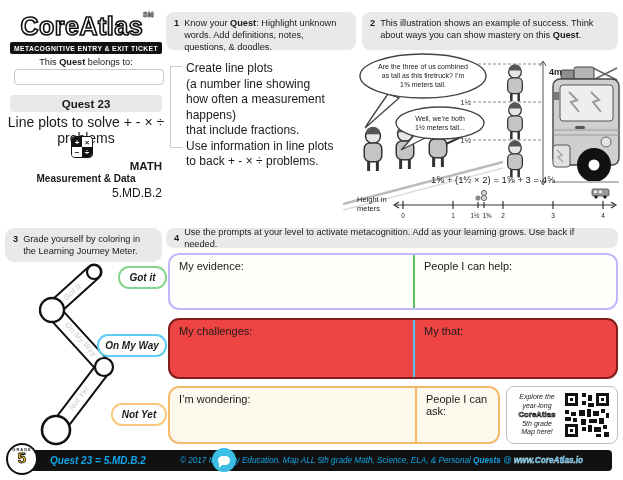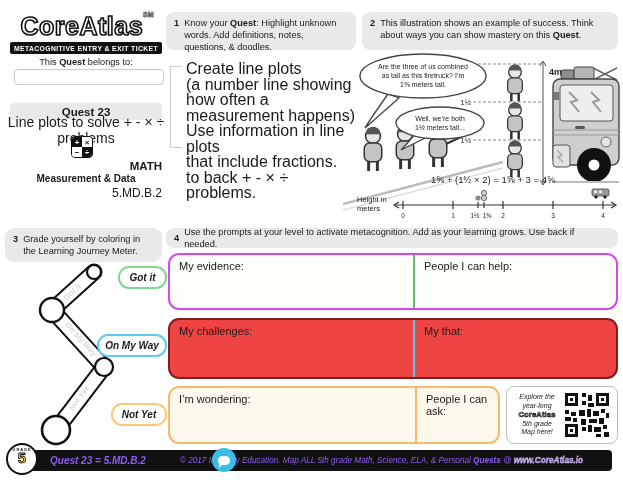--- a/index.html
+++ b/index.html
@@ -11,21 +11,21 @@
   .logo{left:12px;top:11px;width:150px;text-align:center;font-weight:800;font-size:25px;
         letter-spacing:.5px;color:#fff;-webkit-text-stroke:1.6px #111;
         text-shadow:0 0 1px #111;white-space:nowrap;}
   .logo sup{font-size:7px;-webkit-text-stroke:.4px #111;vertical-align:18px;letter-spacing:0;}
   .banner{left:10px;top:42px;width:152px;height:12px;background:#111;color:#fff;
           font-size:6.8px;font-weight:700;letter-spacing:.4px;display:flex;
           align-items:center;justify-content:center;border-radius:2px;}
   .belongs{left:10px;top:57px;width:152px;text-align:center;font-size:9.2px;}
   .name-input{left:14px;top:69px;width:140px;height:14px;border:1.5px solid #c9c9c9;
           border-radius:4px;background:#fff;font-size:10px;padding:0 4px;}
-  .quest-box{left:10px;top:103px;width:152px;height:17px;background:#e9e9e9;border-radius:4px;
+  .quest-box{left:10px;top:95px;width:152px;height:17px;background:#e9e9e9;border-radius:4px;
           display:flex;align-items:center;justify-content:center;font-weight:800;font-size:11.5px;}
   .quest-sub{left:4px;top:114px;width:164px;text-align:center;font-size:14px;}
   .math-icon{left:71px;top:136px;width:20px;height:20px;border:1.5px solid #111;border-radius:4px;
           display:grid;grid-template-columns:1fr 1fr;grid-template-rows:1fr 1fr;overflow:hidden;}
   .math-icon span{display:flex;align-items:center;justify-content:center;font-size:8px;font-weight:800;}
   .mi-b{background:#111;color:#fff;} .mi-w{background:#fff;color:#111;}
   .subject{left:10px;top:160px;width:152px;text-align:right;font-weight:800;font-size:11.5px;}
   .strand{left:10px;top:173px;width:152px;text-align:center;font-weight:800;font-size:10px;}
   .standard{left:10px;top:186px;width:152px;text-align:right;font-size:12px;}
 
@@ -33,51 +33,51 @@
   .gbox{background:#e9e9e9;border-radius:8px;display:flex;padding:5px 8px;box-sizing:border-box;
         font-size:9.2px;line-height:1.32;}
   .gbox .num{font-weight:800;margin-right:5px;}
   .s1{left:166px;top:12px;width:190px;height:38px;}
   .s2{left:362px;top:12px;width:256px;height:38px;}
   .s3{left:5px;top:228px;width:157px;height:34px;border-radius:9px;}
   .s4{left:166px;top:228px;width:452px;height:20px;align-items:center;padding:2px 8px;}
 
   .bullet-bracket{left:170px;top:66px;width:11px;height:80px;border-left:1.5px solid #ccc;
         border-top:1.5px solid #ccc;border-bottom:1.5px solid #ccc;}
-  .bullets{left:186px;top:61px;width:172px;font-size:16px;line-height:15.5px;}
+  .bullets{left:186px;top:61px;width:172px;font-size:12px;line-height:15.5px;}
 
   
   .pill{border-radius:11px;background:#fff;display:flex;align-items:center;justify-content:center;
         font-weight:800;font-style:italic;font-size:10px;}
   .pill-got{left:118px;top:266px;width:45px;height:19px;border:2px solid #86d58f;}
   .pill-way{left:97px;top:334px;width:66px;height:19px;border:2px solid #5fcbf1;}
   .pill-not{left:111px;top:403px;width:52px;height:19px;border:2px solid #f9c87d;}
 
   
   .pbox{border-radius:11px;box-sizing:border-box;display:flex;}
   .pbox .cell{padding:5px 9px;font-size:11px;}
   .pbox .div{width:2px;}
-  .pb-a{left:168px;top:253px;width:450px;height:57px;border:2px solid #d946ef;background:#fdfffb;}
+  .pb-a{left:168px;top:253px;width:450px;height:57px;border:2px solid #c4b5fd;background:#fdfffb;}
   .pb-a .div{background:#5cbf60;}
   .pb-b{left:168px;top:318px;width:450px;height:61px;border:2px solid #7f1d1d;background:#ef4444;}
   .pb-b .div{background:#4ec9f0;}
   .pb-c{left:168px;top:386px;width:332px;height:58px;border:2px solid #f6b96d;background:#fdf8ec;}
   .pb-c .div{background:#f6b96d;}
   .cell-l{width:225px;} .cell-r{flex:1;}
 
   
   .qr-card{left:506px;top:386px;width:112px;height:58px;border:1.5px solid #bdbdbd;border-radius:8px;
         background:#fff;display:flex;align-items:center;padding:3px 4px;box-sizing:border-box;}
   .qr-text{width:52px;text-align:center;font-style:italic;font-size:7px;line-height:1.25;}
   .qr-brand{font-weight:800;font-style:normal;font-size:7.5px;color:#fff;
         -webkit-text-stroke:.7px #111;letter-spacing:.2px;}
 
   
   .fbar{left:30px;top:450px;width:582px;height:21px;background:#111;border-radius:4px;
-        display:flex;align-items:center;color:#8b5cf6;}
+        display:flex;align-items:center;color:#0ea5e9;}
   .fquest{margin-left:20px;font-weight:800;font-style:italic;font-size:10px;white-space:nowrap;}
   .fcopy{margin-left:34px;font-style:italic;font-size:8.2px;white-space:nowrap;}
   .fcopy b{font-weight:800;}
   .fsite{font-weight:800;-webkit-text-stroke:.3px #fff;}
   .badge{left:6px;top:443px;width:32px;height:32px;border-radius:50%;background:#fff;
         border:2.5px solid #111;box-sizing:border-box;text-align:center;z-index:3;}
   .badge .gw{font-size:4px;font-weight:700;letter-spacing:1px;margin-top:2px;}
   .badge .g5{font-size:15px;font-weight:800;color:#f8c21c;-webkit-text-stroke:.8px #111;line-height:.75;}
   .chat{left:212px;top:448px;width:24px;height:24px;border-radius:50%;background:#3bbde4;z-index:3;
         display:flex;align-items:center;justify-content:center;}
@@ -113,22 +113,22 @@
 
   <div class="abs gbox s1">
     <span class="num">1</span>
     <span><span>Know your </span><b>Quest</b><span>: Highlight unknown words. Add definitions, notes, questions, &amp; doodles.</span></span>
   </div>
   <div class="abs bullet-bracket"></div>
   <div class="abs bullets">
     <div>Create line plots</div>
     <div>(a number line showing</div>
     <div>how often a measurement happens)</div>
+    <div>that include fractions.</div>
     <div>Use information in line plots</div>
-    <div>that include fractions.</div>
     <div>to back + - × ÷ problems.</div>
   </div>
 
   <div class="abs gbox s2">
     <span class="num">2</span>
     <span><span>This illustration shows an example of success. Think about ways you can show mastery on this </span><b>Quest</b><span>.</span></span>
   </div>
 
   <svg class="abs" style="left:343px;top:52px;" width="278" height="172" viewBox="0 0 278 172">
 

